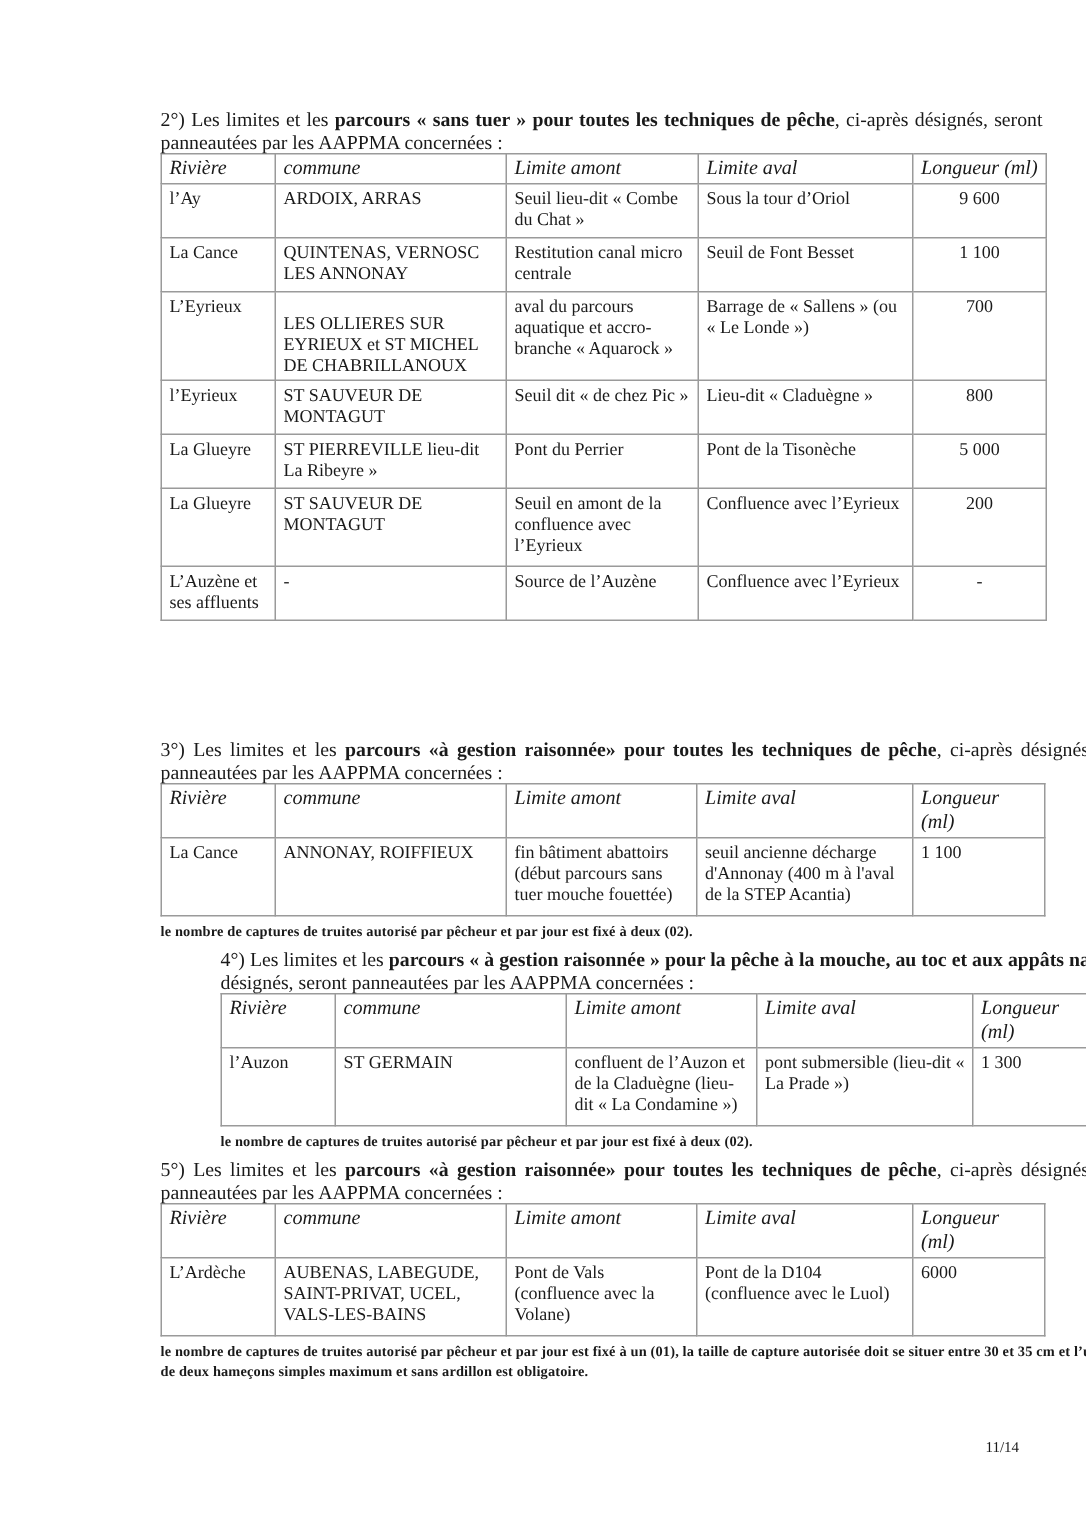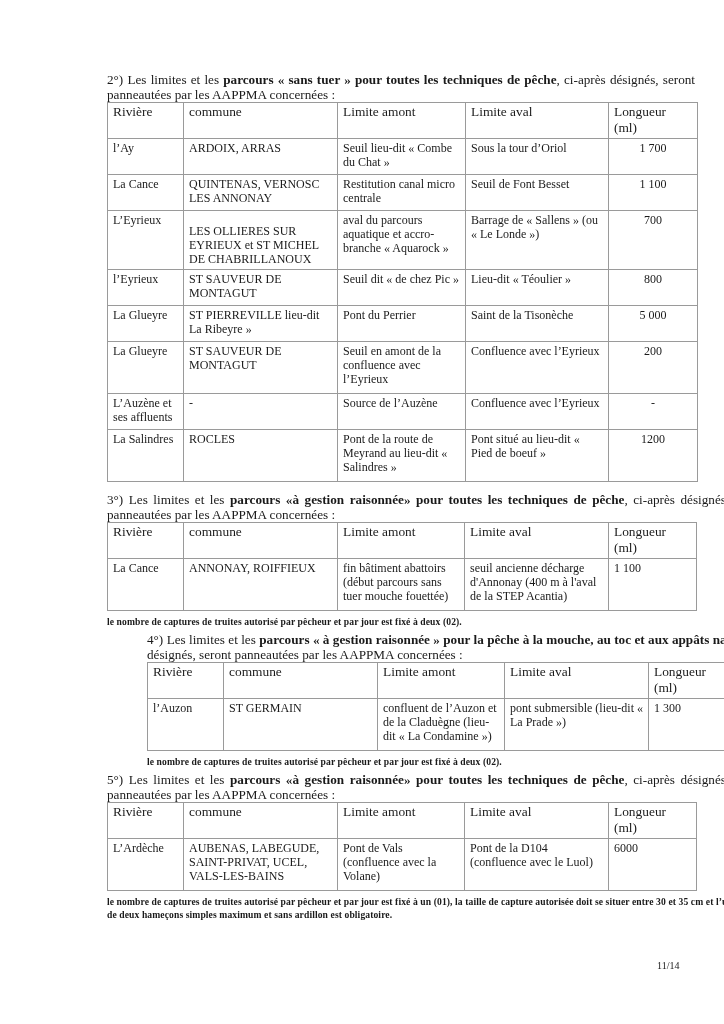--- a/index.html
+++ b/index.html
@@ -14,21 +14,21 @@
   }
   .intro b { font-weight: bold; }
   table {
     border-collapse: collapse; table-layout: fixed;
     font-size: 12px; line-height: 14px;
   }
   th, td {
     border: 1px solid #9a9a9a; padding: 2px 5px 3px 5px;
     vertical-align: top; text-align: left; font-weight: normal;
   }
-  th { font-size: 13.4px; line-height: 16px; padding: 1px 5px 2px 5px; }
+  th { font-size: 13.4px; line-height: 16px; padding: 1px 5px 2px 5px; font-style: italic; }
   td.num { text-align: center; }
   td.ctr { text-align: left; }
   td.left-num { text-align: left; }
   .note {
     font-size: 9.6px; font-weight: bold; margin: 4px 0 0 0; line-height: 13px;
     letter-spacing: 0.1px;
   }
   .page-num {
     position: absolute; left: 657px; top: 960px; font-size: 10px;
   }
@@ -56,71 +56,64 @@
         <th>Limite aval</th>
         <th>Longueur (ml)</th>
       </tr>
     </thead>
     <tbody>
       <tr style="height:36px;">
         <td>l’Ay</td>
         <td>ARDOIX, ARRAS</td>
         <td>Seuil lieu-dit « Combe du Chat »</td>
         <td>Sous la tour d’Oriol</td>
-        <td class="num">1 700</td>
+        <td class="num">9 600</td>
       </tr>
       <tr style="height:36px;">
         <td>La Cance</td>
         <td>QUINTENAS, VERNOSC LES ANNONAY</td>
         <td>Restitution canal micro centrale</td>
         <td>Seuil de Font Besset</td>
         <td class="num">1 100</td>
       </tr>
       <tr style="height:52px;">
         <td>L’Eyrieux</td>
         <td style="padding-top:13px;">LES OLLIERES SUR EYRIEUX et ST MICHEL DE CHABRILLANOUX</td>
         <td>aval du parcours aquatique et accro-branche « Aquarock »</td>
         <td>Barrage de « Sallens » (ou « Le Londe »)</td>
         <td class="num">700</td>
       </tr>
       <tr style="height:36px;">
         <td>l’Eyrieux</td>
         <td>ST SAUVEUR DE MONTAGUT</td>
         <td>Seuil dit « de chez Pic »</td>
-        <td>Lieu-dit « Téoulier »</td>
+        <td>Lieu-dit « Claduègne »</td>
         <td class="num">800</td>
       </tr>
       <tr style="height:36px;">
         <td>La Glueyre</td>
         <td>ST PIERREVILLE lieu-dit La Ribeyre »</td>
         <td>Pont du Perrier</td>
-        <td>Saint de la Tisonèche</td>
+        <td>Pont de la Tisonèche</td>
         <td class="num">5 000</td>
       </tr>
       <tr style="height:52px;">
         <td>La Glueyre</td>
         <td>ST SAUVEUR DE MONTAGUT</td>
         <td>Seuil en amont de la confluence avec l’Eyrieux</td>
         <td>Confluence avec l’Eyrieux</td>
         <td class="num">200</td>
       </tr>
       <tr style="height:36px;">
         <td class="ctr">L’Auzène et ses affluents</td>
         <td class="ctr">-</td>
         <td class="ctr">Source de l’Auzène</td>
         <td class="ctr">Confluence avec l’Eyrieux</td>
         <td class="num">-</td>
       </tr>
-      <tr style="height:52px;">
-        <td>La Salindres</td>
-        <td>ROCLES</td>
-        <td>Pont de la route de Meyrand au lieu-dit « Salindres »</td>
-        <td>Pont situé au lieu-dit « Pied de boeuf »</td>
-        <td class="num">1200</td>
-      </tr>
     </tbody>
   </table>
 </div>
 
 <div class="section" style="top:492px;">
   <p class="intro" style="width:660px;">
     <span>3°) Les limites et les </span><b>parcours «à gestion raisonnée» pour toutes les techniques de pêche</b><span>, ci-après désignés, seront panneautées par les AAPPMA concernées :</span>
   </p>
   <table style="width:589px;">
     <colgroup>

